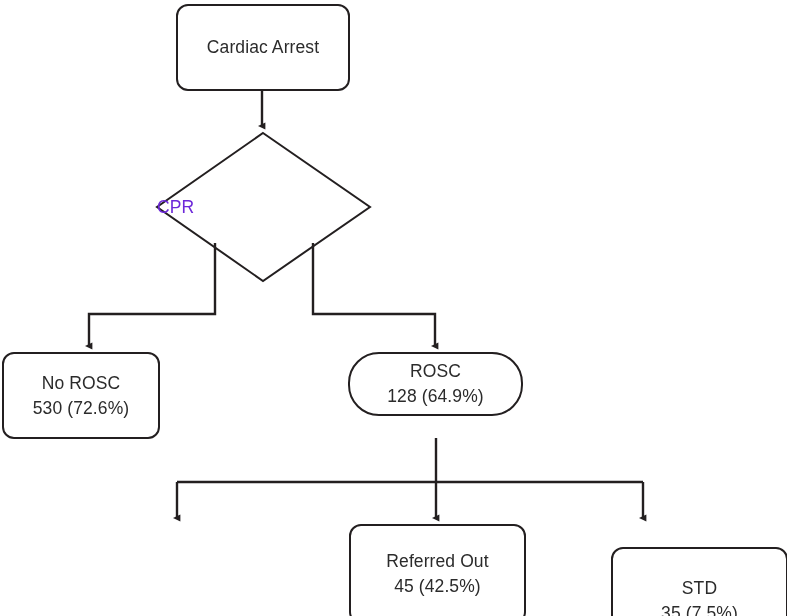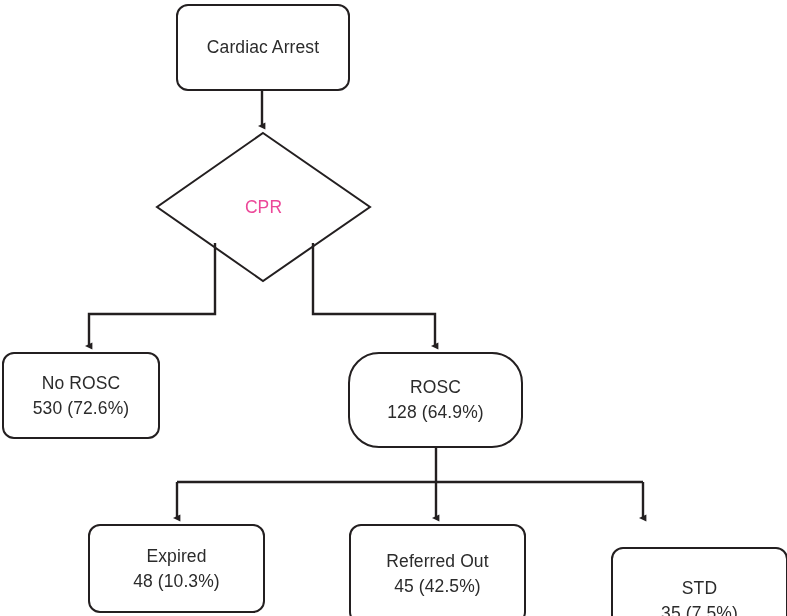--- a/index.html
+++ b/index.html
@@ -39,23 +39,23 @@
     line-height: 1.42;
     text-align: left;
     letter-spacing: 0.1px;
   }
   .node-line {
     display: block;
     white-space: nowrap;
   }
   .diamond-label {
     position: absolute;
-    color: #ec4899;
+    color: #6d28d9;
     font-size: 17.5px;
-    text-align: center;
+    text-align: left;
     letter-spacing: 0.1px;
     white-space: nowrap;
   }
 </style>
 </head>
 <body>
 
 <div id="canvas">
 
   <svg class="flow" viewBox="0 0 787 616">
@@ -88,29 +88,25 @@
     <span class="node-line">Cardiac Arrest</span>
   </div>
 
   <div class="diamond-label" style="left:157px; top:197px; width:213px;">CPR</div>
 
   <div class="node-box" style="left:2px; top:352px; width:158px; height:87px;">
     <span class="node-line">No ROSC</span>
     <span class="node-line">530 (72.6%)</span>
   </div>
 
-  <div class="node-box" style="left:348px; top:352px; width:175px; height:96px;border-radius:31px;">
+  <div class="node-box" style="left:348px; top:352px; width:175px; height:64px;border-radius:31px;">
     <span class="node-line">ROSC</span>
     <span class="node-line">128 (64.9%)</span>
   </div>
 
-  <div class="node-box" style="left:88px; top:524px; width:177px; height:89px;">
-    <span class="node-line">Expired</span>
-    <span class="node-line">48 (10.3%)</span>
-  </div>
 
   <div class="node-box" style="left:349px; top:524px; width:177px; height:100px;">
     <span class="node-line">Referred Out</span>
     <span class="node-line">45 (42.5%)</span>
   </div>
 
   <div class="node-box" style="left:611px; top:547px; width:177px; height:108px;">
     <span class="node-line">STD</span>
     <span class="node-line">35 (7.5%)</span>
   </div>

